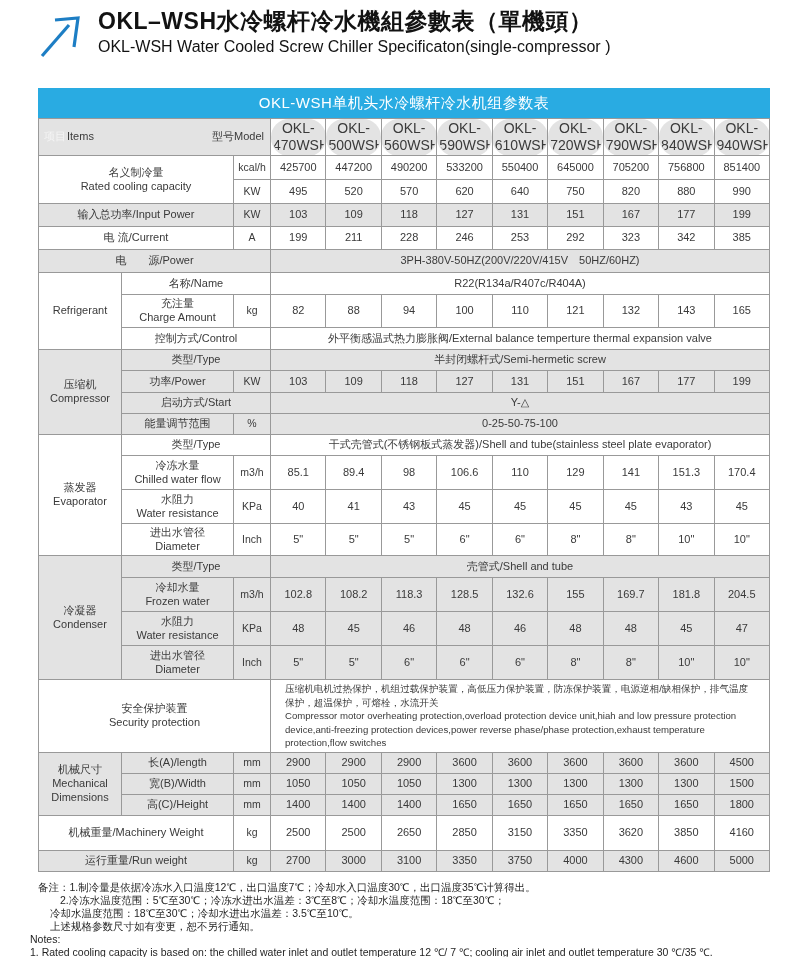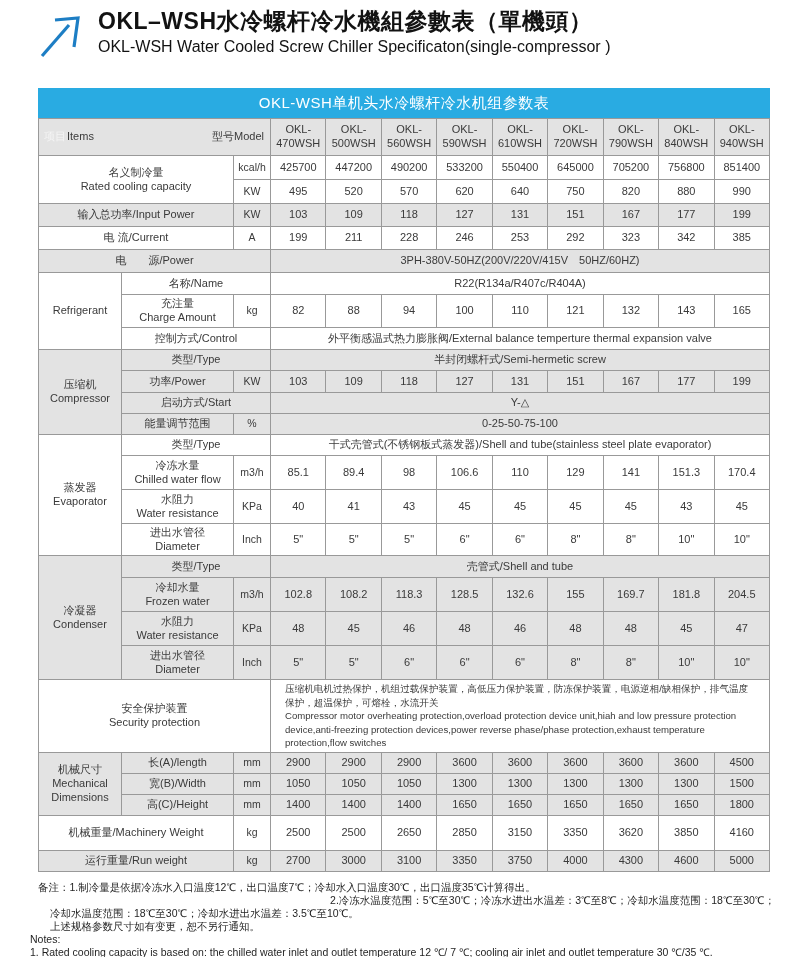--- a/index.html
+++ b/index.html
@@ -20,38 +20,38 @@
     display:flex;align-items:center;justify-content:center;letter-spacing:0.5px;
   }
   table{border-collapse:collapse;table-layout:fixed;width:732px;}
   td{
     border:1px solid #999999;font-size:11px;color:#3a3a3a;text-align:center;
     vertical-align:middle;padding:0 2px;white-space:pre-line;line-height:1.25;
     background:#ffffff;overflow:hidden;
   }
   tr.shade td{background:#e3e3e3;}
   td.unit{font-size:10.5px;}
-  td.model{font-size:11px;}
+  td.model{font-size:14px;border-radius:18px;}
   td.group{font-size:11px;}
   td.wide{font-size:11px;}
   td.block{text-align:left;font-size:9.6px;line-height:1.42;padding:2px 14px;}
   td.corner{
     position:relative;
     background-image:linear-gradient(to bottom right,
       transparent calc(50% - 0.5px), #999999 calc(50% - 0.5px),
       #999999 calc(50% + 0.5px), transparent calc(50% + 0.5px));
   }
   .c-items{position:absolute;left:5px;top:50%;transform:translateY(-50%);font-size:11px;color:#3a3a3a;}
   .c-zh{color:#f4f4f4;margin-right:1px;}
   .c-model{position:absolute;right:6px;top:50%;transform:translateY(-50%);font-size:11px;color:#3a3a3a;}
   
   .notes{position:absolute;top:860px;left:30px;width:745px;font-size:10.5px;color:#1f1f1f;}
   .note{line-height:13px;white-space:nowrap;}
   .ind1{margin-left:8px;margin-top:21px;}
-  .ind2{margin-left:30px;text-align:right;}
+  .ind2{margin-left:30px;}
   .ind3{margin-left:20px;}
 </style>
 </head>
 <body>
 
 <div class="hdr">
   <span class="arrow">
     <svg width="46" height="48" viewBox="0 0 46 48">
       <line x1="6" y1="44" x2="33" y2="13" stroke="#1d7ec4" stroke-width="3.2"></line>
       <polyline points="19,8 42,6 38,35" fill="none" stroke="#1d7ec4" stroke-width="3.2"></polyline>

